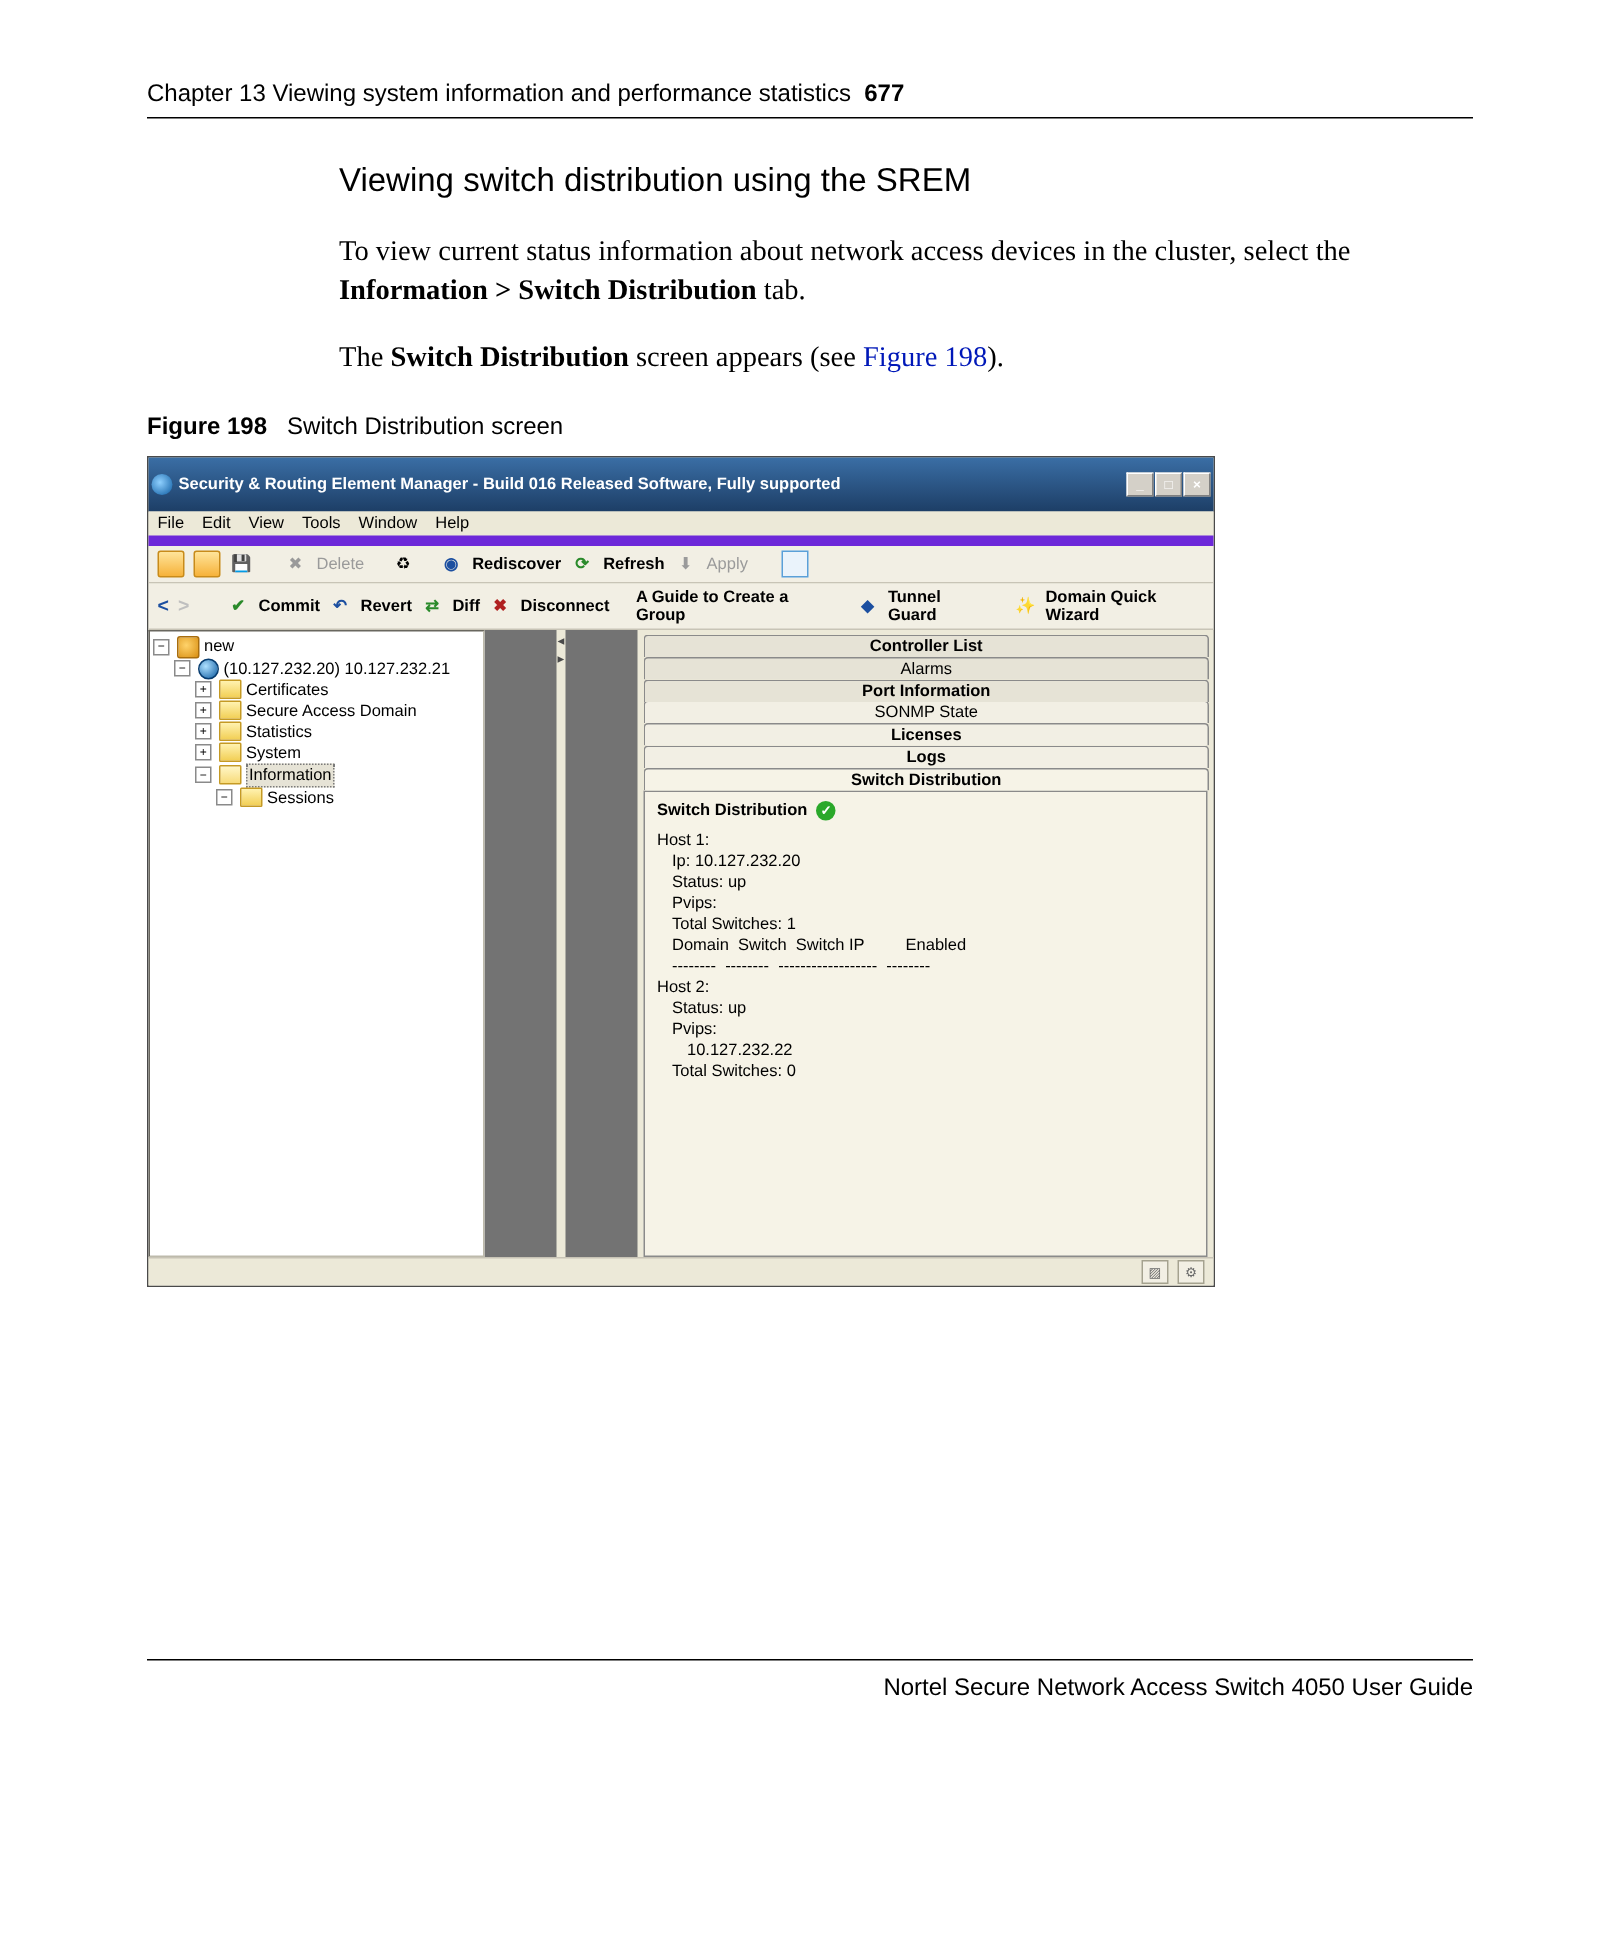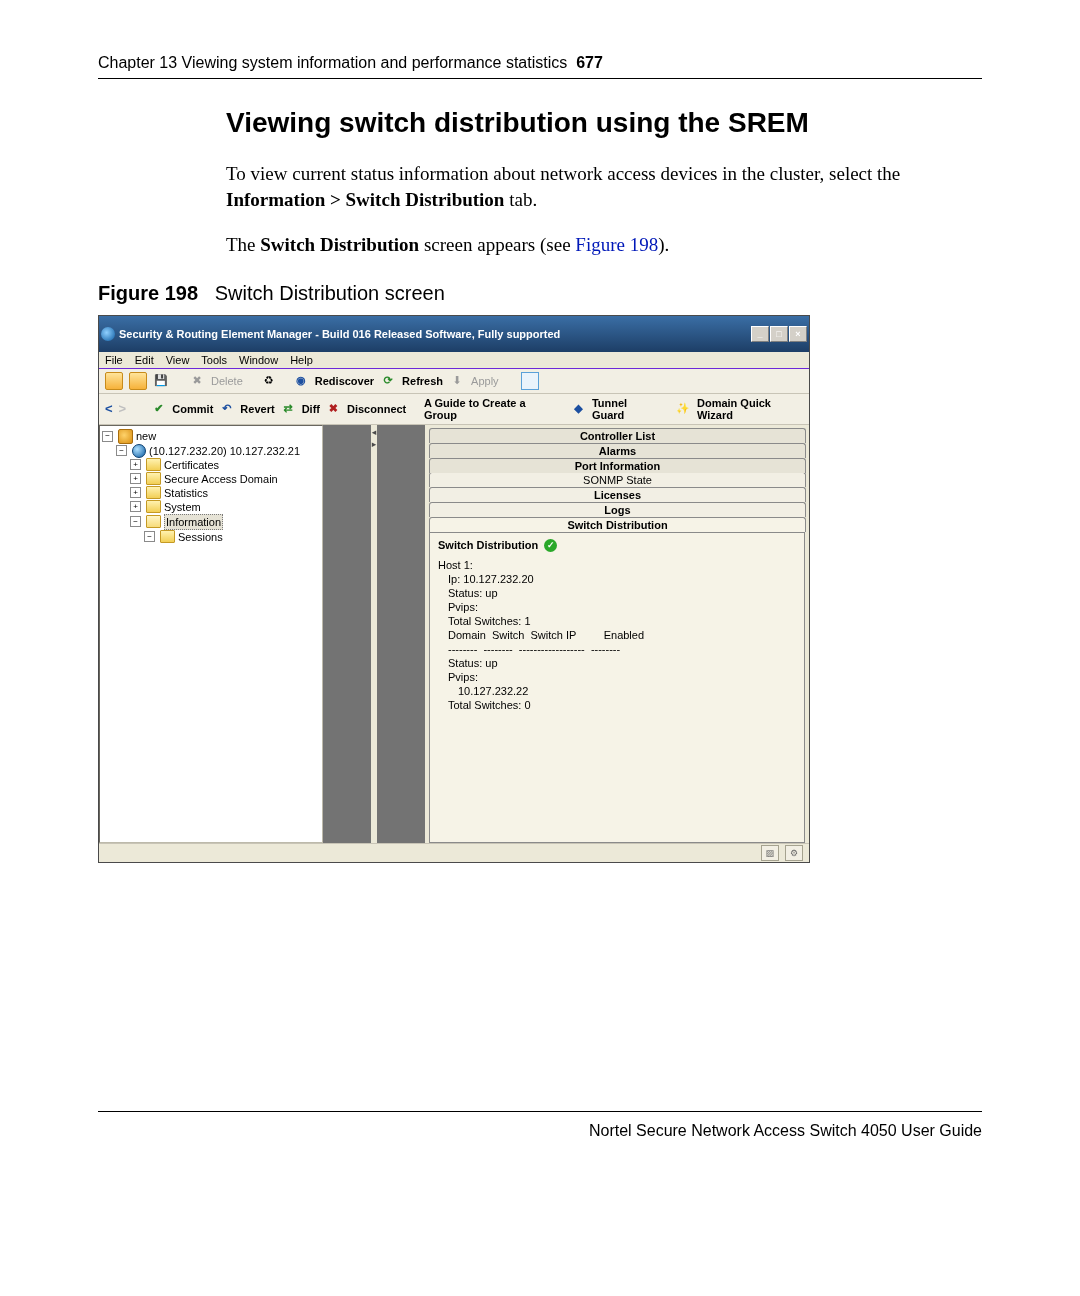--- a/index.html
+++ b/index.html
@@ -17,34 +17,34 @@
   .running-head {
     font-family: Arial, Helvetica, sans-serif;
     font-size: 16px;
     padding-bottom: 6px;
   }
   .running-head .pnum { font-weight: bold; }
   .hr { border: 0; border-top: 1.5px solid #000; margin: 0 0 28px 0; }
   .section-indent { margin-left: 128px; }
   h2.section-title {
     font-family: Arial, Helvetica, sans-serif;
-    font-weight: bold;
-    font-size: 28px;
+    font-weight: normal;
+    font-size: 22px;
     margin: 0 0 22px 0;
   }
   p.body {
     font-size: 19px;
     line-height: 1.35;
     margin: 0 0 20px 0;
   }
   .bold { font-weight: bold; }
   .figref { color: #0018b8; }
   .fig-caption {
     font-family: Arial, Helvetica, sans-serif;
-    font-size: 20px;
+    font-size: 16px;
     margin: 24px 0 10px 0;
   }
   .fig-caption .figlabel { font-weight: bold; }
 
   
   .app-window {
     margin-left: 0;
     width: 710px;
     border: 1px solid #4a4a4a;
     font-family: Tahoma, Arial, sans-serif;
@@ -79,21 +79,21 @@
     border-top-color:#fff; border-left-color:#fff;
     display:flex; align-items:center; justify-content:center;
     font-size:9px; font-family: Arial;
   }
   
   .menubar {
     display: flex;
     gap: 12px;
     padding: 2px 6px;
     background: #ece9d8;
-    border-bottom: 1px solid #6d28d9;
+    border-bottom: 7px solid #6d28d9;
   }
   .menubar span { cursor: default; }
   
   .toolbar {
     display: flex;
     align-items: center;
     gap: 6px;
     padding: 3px 6px;
     background: #f2efe4;
     border-bottom: 1px solid #c8c4b6;
@@ -332,21 +332,21 @@
 
       <div class="splitter">
         <span class="split-arrow">◂</span>
         <span class="split-arrow">▸</span>
       </div>
 
       <div class="right-panel">
         <div class="tab-rows">
           <div class="tab-row top">
             <span class="tab back" style="min-width:150px;text-align:center;font-weight:bold;">Controller List</span>
-            <span class="tab back" style="min-width:150px;text-align:center;font-weight:bold;">Alarms</span>
+            <span class="tab back" style="min-width:150px;text-align:center;font-weight:normal;">Alarms</span>
             <span class="tab back" style="min-width:140px;text-align:center;font-weight:bold;">Port Information</span>
           </div>
           <div class="tab-row">
             <span class="tab" style="min-width:100px;text-align:center;font-weight:normal;">SONMP State</span>
             <span class="tab" style="min-width:100px;text-align:center;font-weight:bold;">Licenses</span>
             <span class="tab" style="min-width:80px;text-align:center;font-weight:bold;">Logs</span>
             <span class="tab front" style="min-width:150px;text-align:center;font-weight:bold;">Switch Distribution</span>
           </div>
         </div>
         <div class="tab-content">
@@ -354,20 +354,21 @@
             <span>Switch Distribution</span>
             <span class="check-ico">✓</span>
           </div>
           <div class="mono">Host 1:</div>
           <div class="mono indent1">Ip: 10.127.232.20</div>
           <div class="mono indent1">Status: up</div>
           <div class="mono indent1">Pvips:</div>
           <div class="mono indent1">Total Switches: 1</div>
           <div class="mono indent1">Domain  Switch  Switch IP         Enabled</div>
           <div class="mono indent1">--------  --------  ------------------  --------</div>
+          <div class="mono">Host 2:</div>
           <div class="mono indent1">Status: up</div>
           <div class="mono indent1">Pvips:</div>
           <div class="mono indent2">10.127.232.22</div>
           <div class="mono indent1">Total Switches: 0</div>
         </div>
       </div>
     </div>
 
     <div class="status-strip">
       <span></span>

